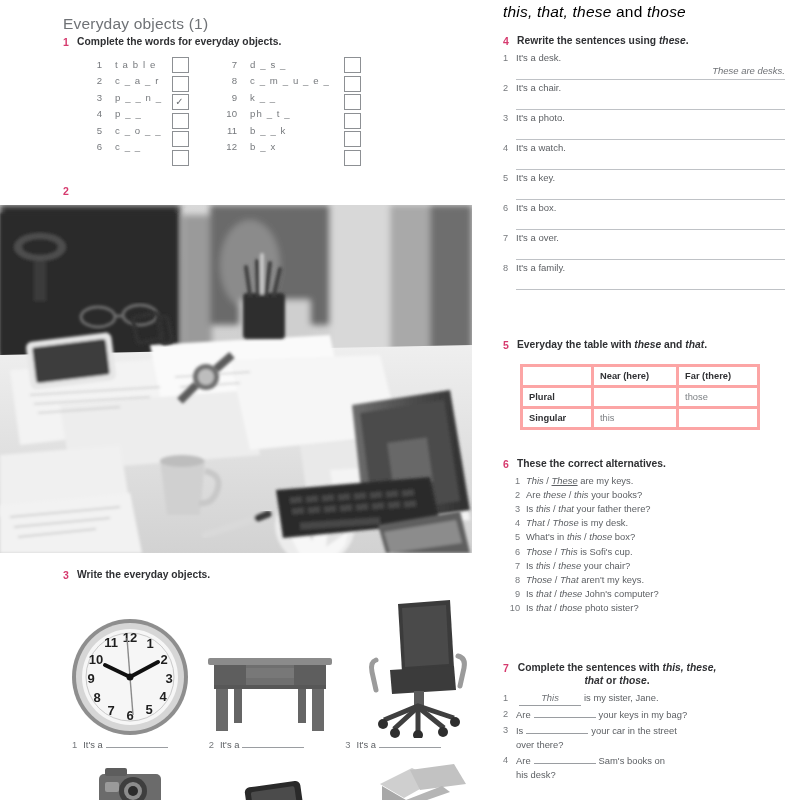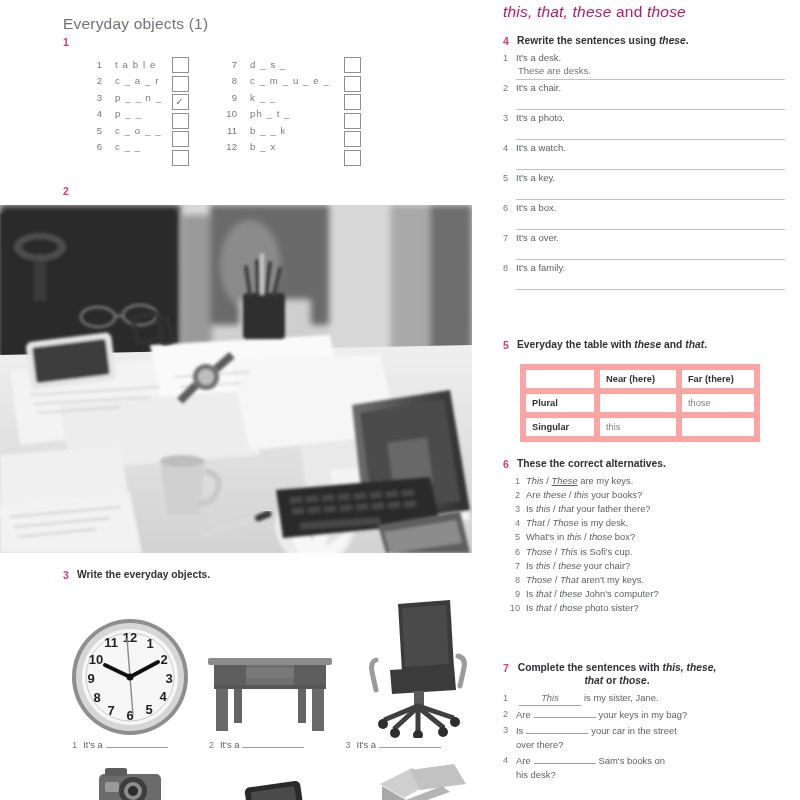--- a/index.html
+++ b/index.html
@@ -40,21 +40,21 @@
     font-size: 15.5px;
     color: #6f7276;
     letter-spacing: .2px;
     font-weight: 400;
     margin: 0;
     padding: 0;
   }
   .unit-title.left { position: absolute; left: 63px; top: 15px; }
   .unit-title.right {
     position: absolute; left: 8px; top: 3px;
-    font-style: italic; font-size: 15.5px; color: #be185d;
+    font-style: italic; font-size: 15.5px; color: #000000;
   }
   .unit-title .rom { font-style: normal; }
 
   
   .ex {
     position: absolute;
     display: block;
   }
   .ex-head {
     display: flex;
@@ -215,36 +215,38 @@
     font-size: 9.2px;
   }
   .q-sent { white-space: nowrap; }
   .answer-line {
     border-bottom: 1px solid #bfc2c6;
     height: 15px;
     margin-left: 13px;
     margin-right: 8px;
   }
   .answer-line.filled {
+    font-style: italic;
     color: #6f7276;
     font-size: 9.5px;
     padding-left: 2px;
     line-height: 14px;
+    text-align: right;
   }
 
   
   .gtable {
     position: absolute;
     left: 25px;
     border-collapse: collapse;
     width: 240px;
     font-size: 9.3px;
   }
   .gtable td, .gtable th {
-    border: 6px solid #fca5a5;
+    border: 3px solid #fca5a5;
     height: 18px;
     padding: 0 6px;
     text-align: left;
     font-weight: normal;
     color: #5d6064;
   }
   .gtable th { font-weight: bold; color: #2f3033; font-size: 9.3px; }
   .gtable td.rowhead { font-weight: bold; color: #2f3033; width: 56px; }
   .gtable td.val { color: #7d8084; }
 
@@ -303,20 +305,21 @@
 
 <div class="page">
 
   <div class="col-left">
 
     <div class="unit-title left">Everyday objects (1)</div>
 
     <div class="ex" style="left:63px; top:35px; width:420px;">
       <div class="ex-head">
         <span class="ex-num">1</span>
+        <span class="ex-title">Complete the words for everyday objects.</span>
       </div>
     </div>
 
     <div class="words-wrap">
       <div class="words-col c1">
         <ul class="wlist" id="wlist1">
             <li class="wrow">
               <span class="wnum">1</span>
               <span class="wtext">t a b l e</span>
             </li>

